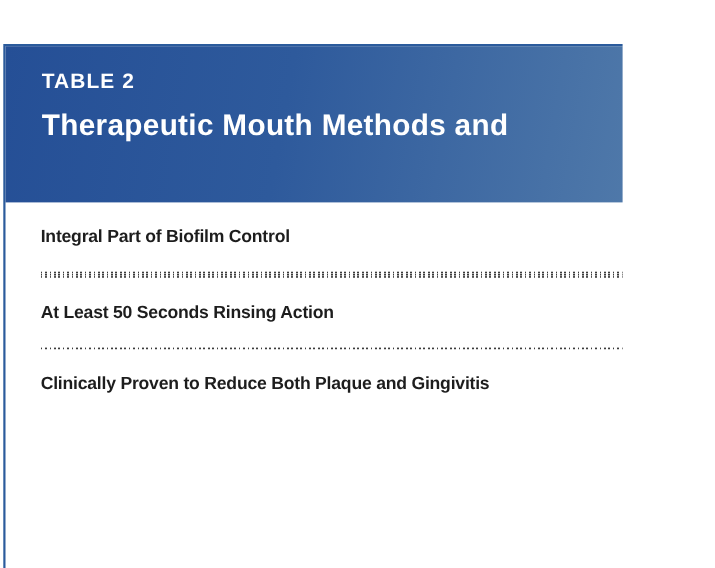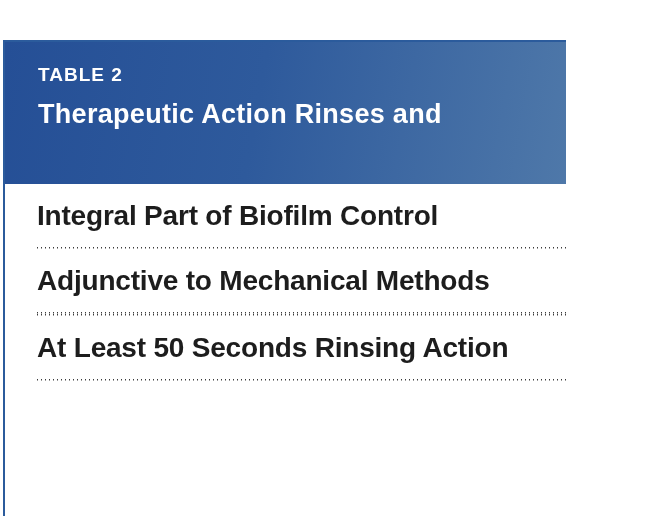--- a/index.html
+++ b/index.html
@@ -45,21 +45,21 @@
     line-height: 33px;
     font-weight: 700;
     letter-spacing: 0.3px;
   }
   .title-line { display: block; }
   .table-body {
     padding: 0 24px 0 32px;
   }
   .row {
     padding: 16px 0 15px 0;
-    font-size: 28px;
+    font-size: 16px;
     line-height: 32px;
     font-weight: 600;
     letter-spacing: -0.2px;
     color: #1d1d1d;
   }
   .row-text { display: inline-block; }
   .row-wrap .row-text { max-width: 550px; }
   .sep {
     height: 2px;
     background-image: repeating-linear-gradient(to right, #3c3c3c 0 1.5px, transparent 1.5px 4px);
@@ -70,39 +70,39 @@
 </style>
 </head>
 <body>
 
 <div class="page">
   <div class="table-card">
 
     <div class="table-header">
       <div class="table-label">TABLE 2</div>
       <h1 class="table-title">
-        <span class="title-line">Therapeutic Action Rinses and</span>
+        <span class="title-line">Therapeutic Mouth Methods and</span>
       </h1>
     </div>
 
     <div class="table-body">
 
       <div class="row">
         <span class="row-text">Integral Part of Biofilm Control</span>
       </div>
       <div class="sep"></div>
 
-      <div class="row">
-        <span class="row-text">Adjunctive to Mechanical Methods</span>
-      </div>
       <div class="sep"></div>
 
       <div class="sep"></div>
 
       <div class="row">
         <span class="row-text">At Least 50 Seconds Rinsing Action</span>
       </div>
       <div class="sep"></div>
 
+      <div class="row row-wrap">
+        <span class="row-text">Clinically Proven to Reduce Both Plaque and Gingivitis</span>
+      </div>
 
     </div>
   </div>
 </div>
 
 </body></html>

